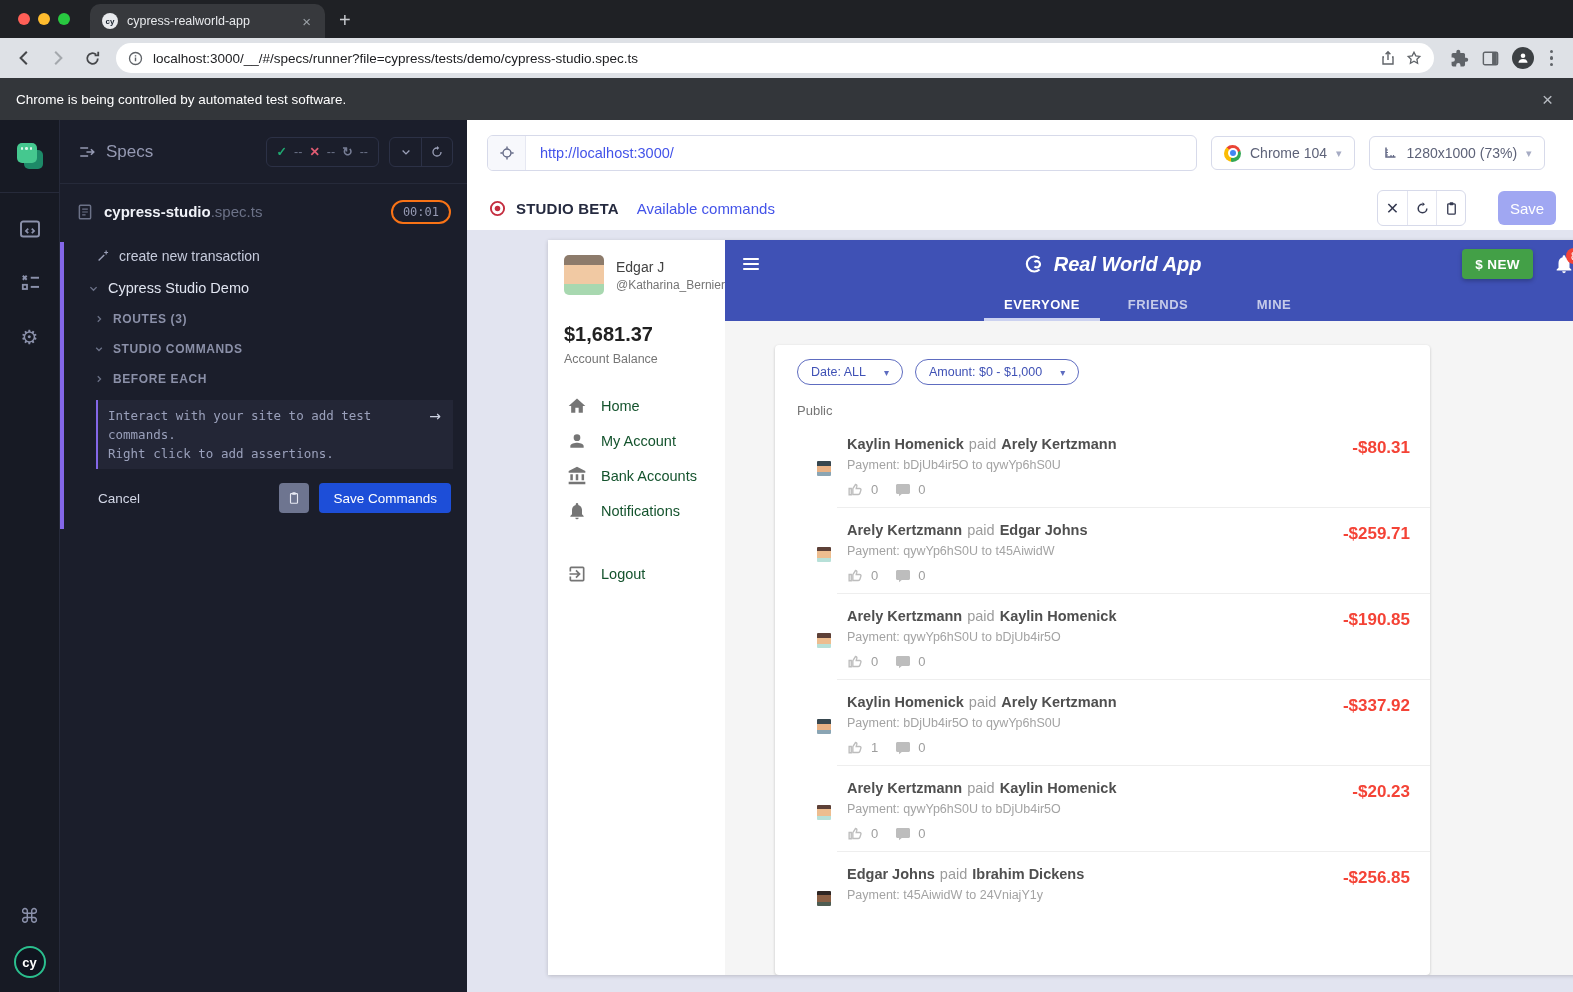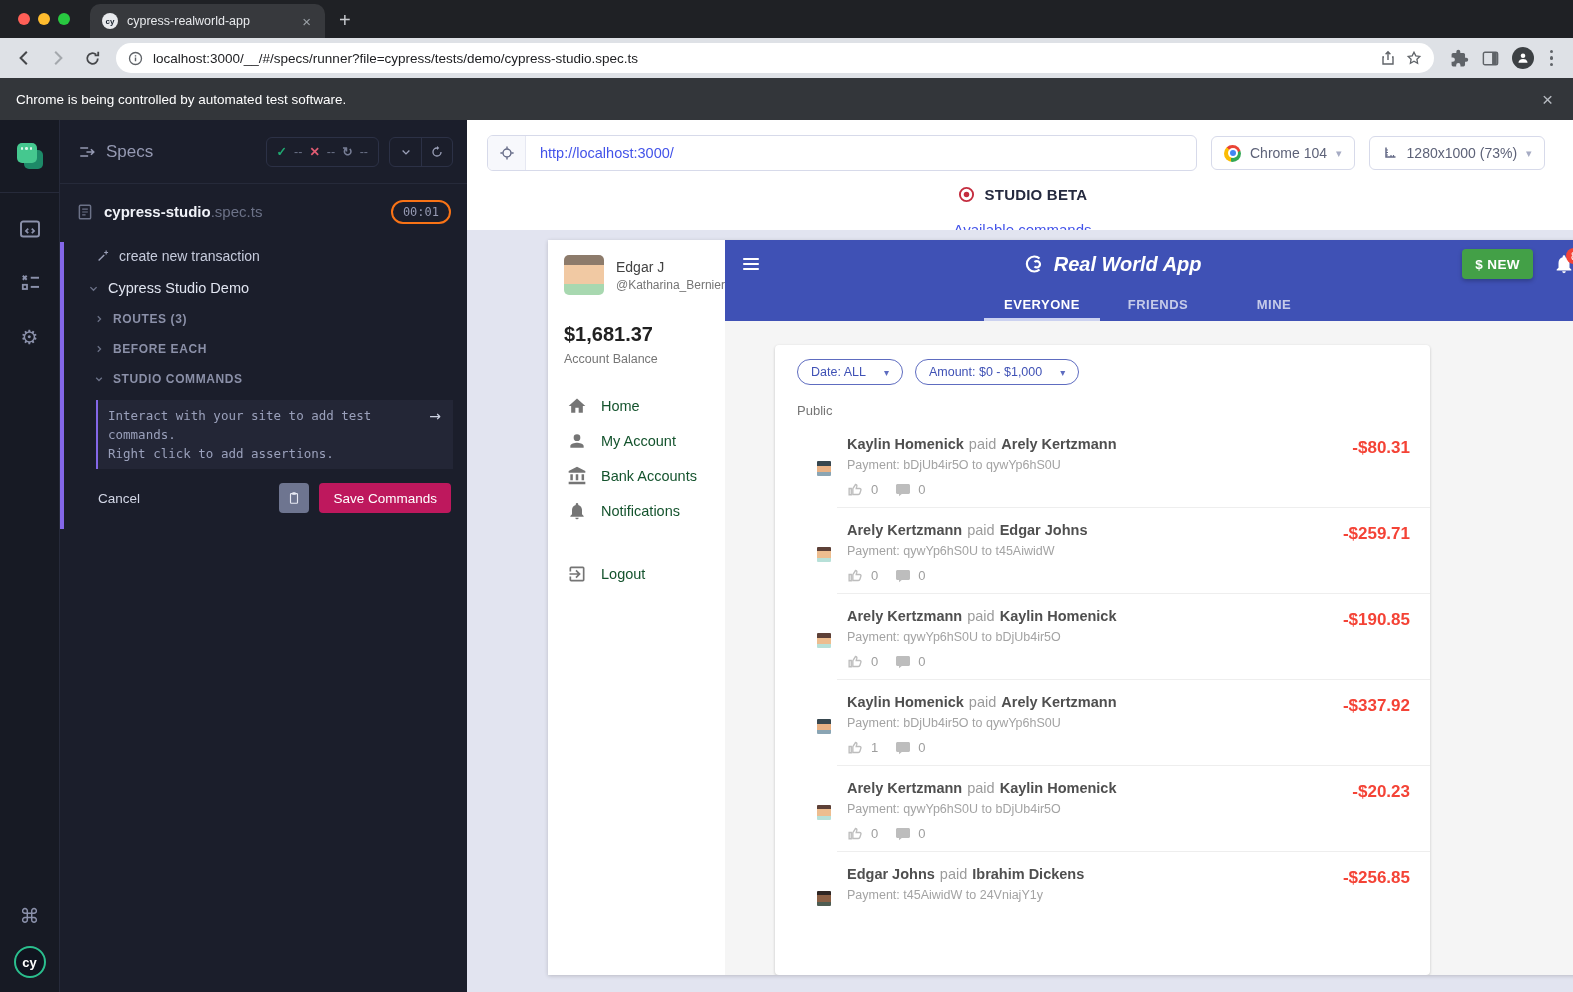--- a/index.html
+++ b/index.html
@@ -68,35 +68,35 @@
   .tree-row { display:flex; align-items:center; gap:9px; }
   .suite-row { padding:8px 14px 8px 24px; font-size:14.5px; color:#e0e4f0; }
   .test-row { padding:6px 14px 8px 32px; font-size:14px; color:#c6cbdc; }
   .group-row { padding:8px 14px 8px 30px; font-size:12px; letter-spacing:.6px; color:#8b90a8; font-weight:bold; }
   .chev { color:#6c7288; }
   .hint-box { position:relative; margin:6px 14px 0 32px; background:#232636; border-left:2px solid #8467e8; padding:6px 34px 6px 10px; font-family:"DejaVu Sans Mono", monospace; font-size:12.5px; line-height:19px; color:#9aa0bb; }
   .hint-arrow { position:absolute; right:12px; top:7px; color:#cdd2e2; font-family:"DejaVu Sans", sans-serif; font-size:14px; }
   .studio-actions { display:flex; align-items:center; margin:14px 16px 0 34px; }
   .cancel-link { font-size:13.5px; color:#d3d7e6; }
   .sq-btn { margin-left:auto; width:30px; height:30px; background:#6e7590; border-radius:4px; display:flex; align-items:center; justify-content:center; color:#e8eaf4; }
-  .save-cmds { margin-left:10px; height:30px; background:#be185d; border-radius:4px; color:#fff; font-size:13.5px; padding:0 14px; display:flex; align-items:center; }
+  .save-cmds { margin-left:10px; height:30px; background:#1d4ed8; border-radius:4px; color:#fff; font-size:13.5px; padding:0 14px; display:flex; align-items:center; }
 
   
   .aut { flex:1; display:flex; flex-direction:column; background:#fff; }
   .aut-header { height:66px; display:flex; align-items:center; padding:0 17px 0 20px; gap:14px; }
   .aut-urlbar { flex:1; max-width:710px; height:36px; border:1px solid #d7daea; border-radius:6px; display:flex; align-items:stretch; overflow:hidden; }
   .aut-url-icon { width:38px; background:#f7f8fc; border-right:1px solid #e6e8f2; display:flex; align-items:center; justify-content:center; color:#646a86; }
   .aut-url-text { display:flex; align-items:center; padding:0 14px; color:#4353e9; font-size:14.5px; }
   .selector { height:34px; border:1px solid #d7daea; border-radius:6px; background:#fff; display:flex; align-items:center; gap:9px; padding:0 12px; color:#5d6278; font-size:14px; }
   .selector .caret { color:#a7acc4; font-size:11px; font-family:"DejaVu Sans", sans-serif; }
   .chrome-logo { width:17px; height:17px; border-radius:50%; background:conic-gradient(from -45deg,#ea4335 0 33%,#34a853 33% 66%,#fbbc05 66% 100%); position:relative; }
   .chrome-logo::before { content:''; position:absolute; inset:3.5px; border-radius:50%; background:#fff; }
   .chrome-logo::after { content:''; position:absolute; inset:5.5px; border-radius:50%; background:#4285f4; }
 
-  .studio-bar { height:44px; display:flex; align-items:center; padding:0 17px 0 22px; gap:18px; background:#fff;flex-direction:column; }
+  .studio-bar { height:44px; display:flex; align-items:center; padding:0 17px 0 22px; gap:18px; background:#fff; }
   .studio-label { display:flex; align-items:center; gap:10px; font-size:15px; font-weight:bold; color:#252a3f; letter-spacing:.2px; }
   .link { color:#4353e9; font-size:15px; }
   .icon-group { margin-left:auto; height:36px; border:1px solid #d7daea; border-radius:6px; display:flex; align-items:center; }
   .icon-cell { width:29px; height:100%; display:flex; align-items:center; justify-content:center; color:#343950; font-size:16px; }
   .icon-cell + .icon-cell { border-left:1px solid #e3e5f0; }
   .save-btn { margin-left:14px; width:58px; height:34px; background:#a0a7f2; border-radius:6px; color:#fff; font-size:15px; display:flex; align-items:center; justify-content:center; }
 
   .stage { flex:1; background:#e2e4f0; position:relative; }
   .app { position:absolute; left:81px; top:10px; width:1043px; height:735px; background:#f5f5f5; box-shadow:0 1px 4px rgba(0,0,0,.18); display:flex; }
 
@@ -322,29 +322,29 @@
           <span>Cypress Studio Demo</span>
         </div>
         <div class="tree-row group-row">
           <svg class="chev" width="10" height="10" viewBox="0 0 16 16">
               <path d="M6 3.5 10.5 8 6 12.5" stroke="currentColor" stroke-width="2" fill="none"></path>
             </svg>
           <span>ROUTES (3)</span>
         </div>
         <div class="tree-row group-row">
           <svg class="chev" width="10" height="10" viewBox="0 0 16 16">
+              <path d="M3.5 6l4.5 4.5L12.5 6" stroke="currentColor" stroke-width="2" fill="none"></path>
+            </svg>
+          <span>STUDIO COMMANDS</span>
+        </div>
+        <div class="tree-row group-row">
+          <svg class="chev" width="10" height="10" viewBox="0 0 16 16">
               <path d="M6 3.5 10.5 8 6 12.5" stroke="currentColor" stroke-width="2" fill="none"></path>
             </svg>
           <span>BEFORE EACH</span>
-        </div>
-        <div class="tree-row group-row">
-          <svg class="chev" width="10" height="10" viewBox="0 0 16 16">
-              <path d="M3.5 6l4.5 4.5L12.5 6" stroke="currentColor" stroke-width="2" fill="none"></path>
-            </svg>
-          <span>STUDIO COMMANDS</span>
         </div>
         <div class="hint-box">
           <div>Interact with your site to add test commands.</div>
           <div>Right click to add assertions.</div>
           <span class="hint-arrow">→</span>
         </div>
         <div class="studio-actions">
           <span class="cancel-link">Cancel</span>
           <span class="sq-btn">
             <svg width="14" height="14" viewBox="0 0 16 16">

